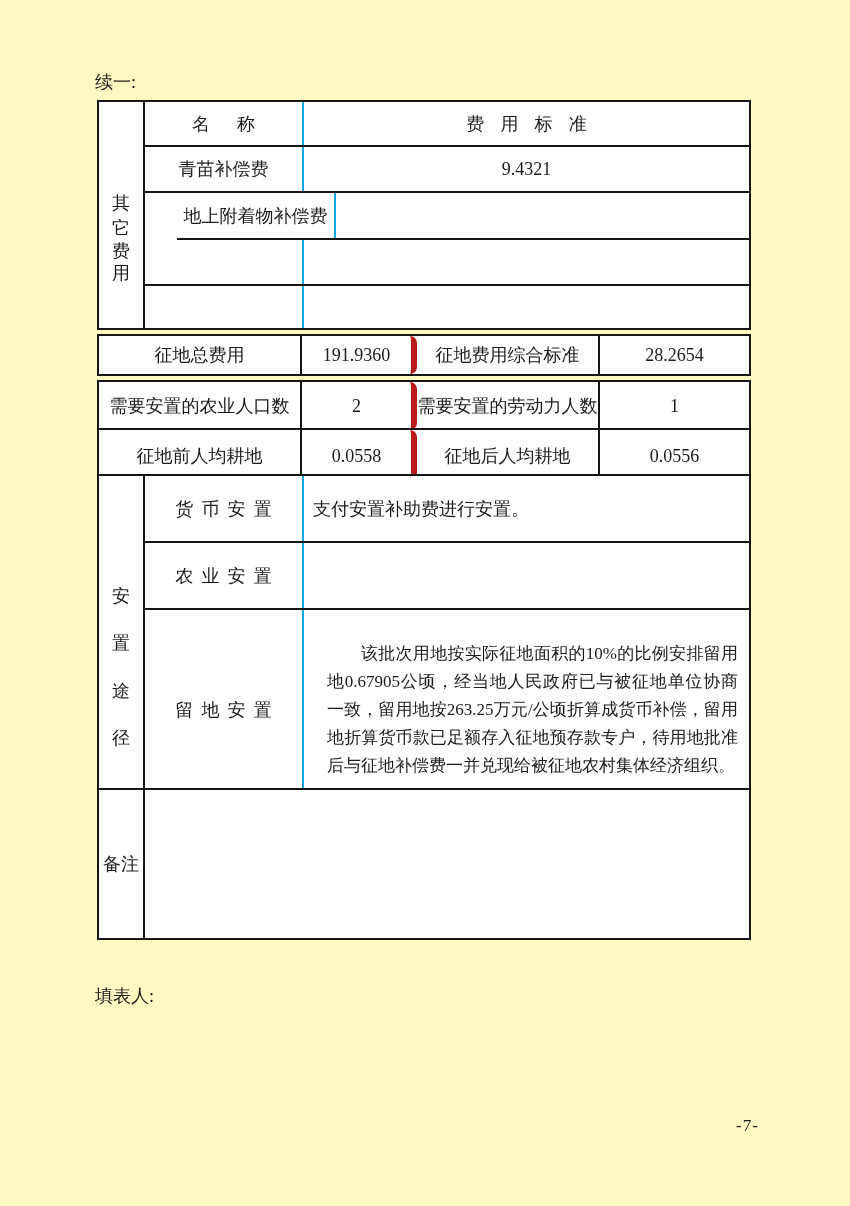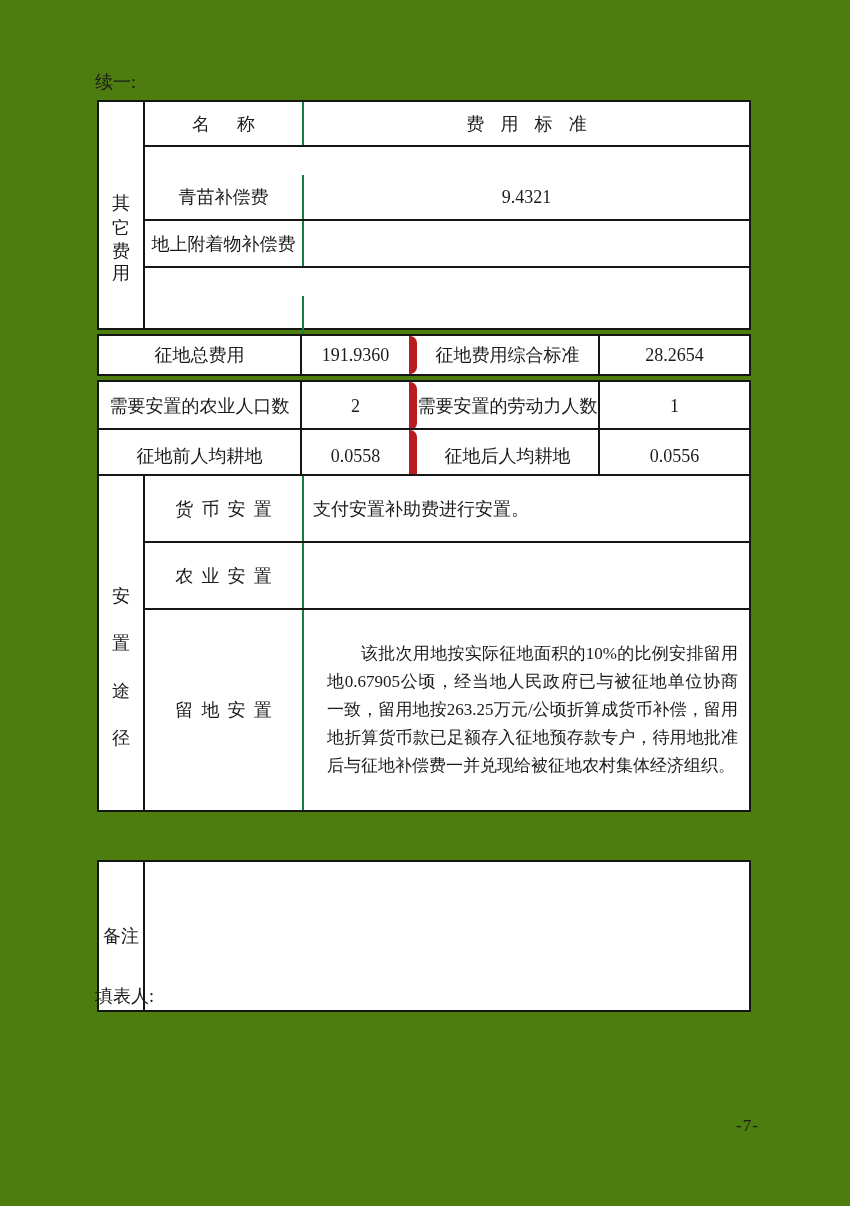--- a/index.html
+++ b/index.html
@@ -1,69 +1,69 @@
 <!DOCTYPE html>
 <html><head>
 <meta charset="utf-8">
 <style>
   html,body { margin:0; padding:0; }
   .page {
-    position:relative; width:850px; height:1206px; background:#4d7c0f;
+    position:relative; width:850px; height:1206px; background:#fef9c3;
     font-family:"Liberation Serif","DejaVu Serif",serif;
     color:#1b1b1b; overflow:hidden;
   }
   .abs { position:absolute; }
   .cont-label { left:95px; top:70px; font-size:18px; }
   .filler-label { left:95px; top:984px; font-size:18px; }
   .page-num { left:736px; top:1116px; font-size:17px; letter-spacing:1px; }
 
   .blk {
     position:absolute; left:97px; width:654px;
     border:2px solid #161616; box-sizing:border-box;
     display:flex; background:#fff;
   }
   .blkA { top:100px;  height:230px; }
   .blkB1 { top:334px; height:42px; }
   .blkB2 { top:380px; height:52px; }
   .blkB3 { top:428px; height:56px; }
   .blkC { top:474px;  height:338px; }
-  .blkD { top:860px;  height:152px; }
+  .blkD { top:788px;  height:152px; }
 
   .vcol {
     flex:0 0 44px; border-right:2px solid #161616;
     display:flex; align-items:center; justify-content:center;
   }
   .vtext { writing-mode:vertical-lr; text-orientation:upright; font-size:18px; line-height:44px; }
   .vt-a { letter-spacing:24px; margin-bottom:-24px; }
   .vt-c { letter-spacing:48px; margin-bottom:-48px; }
   .hlabel { font-size:18px; }
 
   .grid { flex:1 1 auto; display:flex; flex-direction:column; min-width:0; }
   .row { display:flex; border-bottom:2px solid #161616; min-height:0; }
   .row:last-child { border-bottom:none; flex:1 1 auto; }
   .rA-h  { flex:0 0 43px; }
-  .rA    { flex:0 0 44px;margin-top:28px; }
-  .rA2   { flex:0 0 45px; }
+  .rA    { flex:0 0 44px; }
+  .rA2   { flex:0 0 45px;margin-left:32px; }
   .rC    { flex:0 0 65px; }
 
   .lcell {
-    flex:0 0 157px; border-right:2px solid #15803d;
+    flex:0 0 157px; border-right:2px solid #0ea5e9;
     display:flex; align-items:center; justify-content:center;
     font-size:18px; text-align:center;
   }
   .ccell {
     flex:1 1 auto; display:flex; align-items:center; justify-content:center;
     font-size:18px; min-width:0;
   }
   .ccell.leftal { justify-content:flex-start; padding-left:9px; }
 
   .brow { flex:1 1 auto; display:flex; width:100%;justify-content:space-between; }
   .bc { display:flex; align-items:center; justify-content:center; font-size:18px; box-sizing:border-box; }
   .b0 { flex:0 0 203px; border-right:2px solid #161616; }
-  .b1 { flex:0 0 115px; border-right:8px solid #b91c1c; }
+  .b1 { flex:0 0 115px; border-right:6px solid #b91c1c; }
   .b2 { flex:0 0 183px; border-right:2px solid #161616; }
   .b3 { flex:1 1 auto; }
 
   .sp-w { letter-spacing:1.5em; margin-right:-1.5em; }
   .sp-m { letter-spacing:0.9em; margin-right:-0.9em; }
   .sp-s { letter-spacing:0.45em; margin-right:-0.45em; }
 
   .para {
     width:434px; font-size:17px; line-height:28px;
     text-indent:2em; margin:11px; padding-left:3px;

